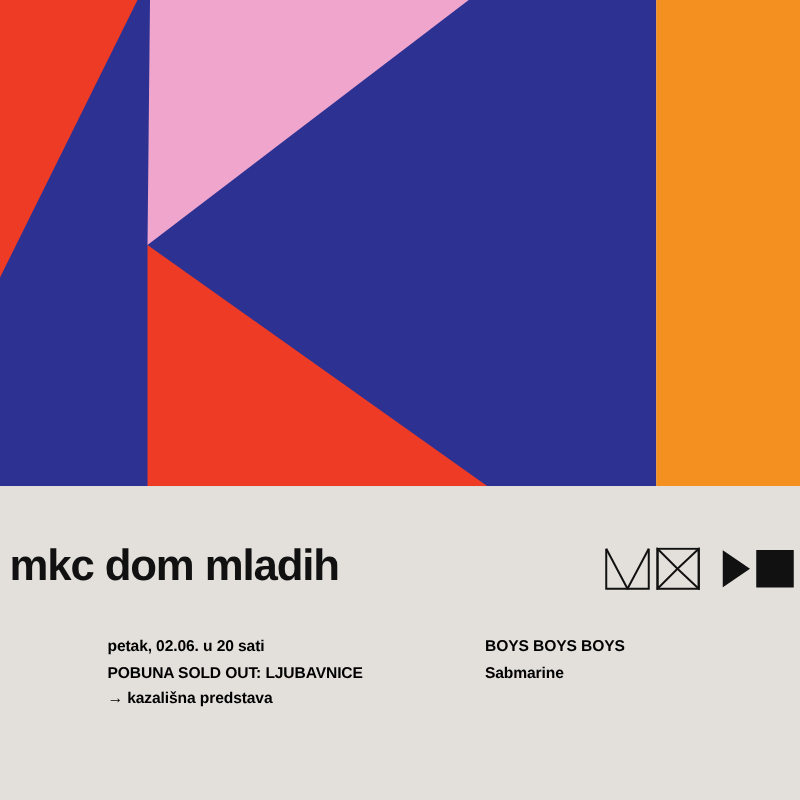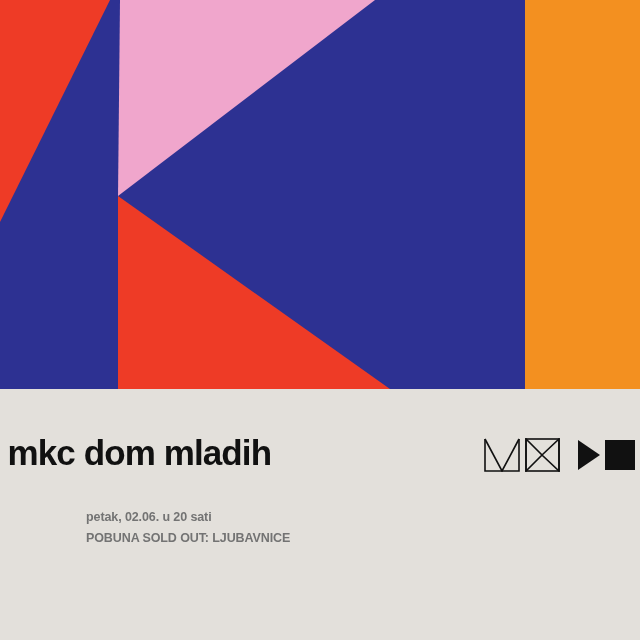--- a/index.html
+++ b/index.html
@@ -70,21 +70,21 @@
     position: absolute;
     left: -64px;
     top: 118px;
     width: 768px;
     display: flex;
   }
   .event-col {
     width: 150px;
     flex: 0 0 150px;
     margin-right: 0px;
-    color: #737373;
+    color: #000000;
     font-size: 12.5px;
     line-height: 20.5px;
     font-weight: 700;
     letter-spacing: -0.1px;
     white-space: nowrap;
   }
   .event-col .e-date     { font-weight: 700; }
   .event-col .e-title    { font-weight: 700; }
   .event-col .e-artist   { font-weight: 700; }
   .event-col .e-type     { font-weight: 700; }
@@ -145,24 +145,27 @@
       <div class="event-col">
         <span class="e-line e-date">ati</span>
         <span class="e-line e-title"></span>
         <span class="e-line e-artist">ples</span>
         <span class="e-line e-type"></span>
       </div>
 
       <div class="event-col">
         <span class="e-line e-date">petak, 02.06. u 20 sati</span>
         <span class="e-line e-title">POBUNA SOLD OUT: LJUBAVNICE</span>
+        <span class="e-line e-type">→ kazališna predstava</span>
       </div>
 
       <div class="spacer-col"></div>
 
       <div class="event-col">
+        <span class="e-line e-title">BOYS BOYS BOYS</span>
+        <span class="e-line e-artist">Sabmarine</span>
       </div>
 
       <div class="spacer-col"></div>
 
     </div>
   </div>
 </div>
 
 </body></html>

